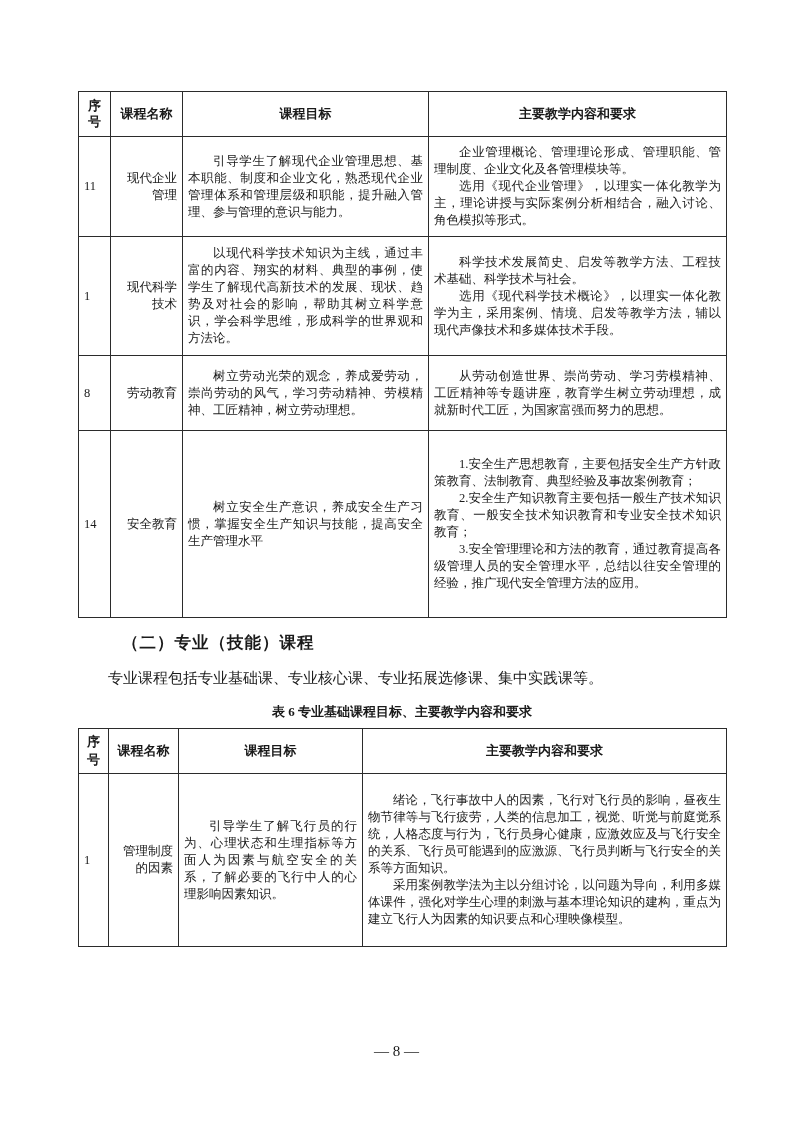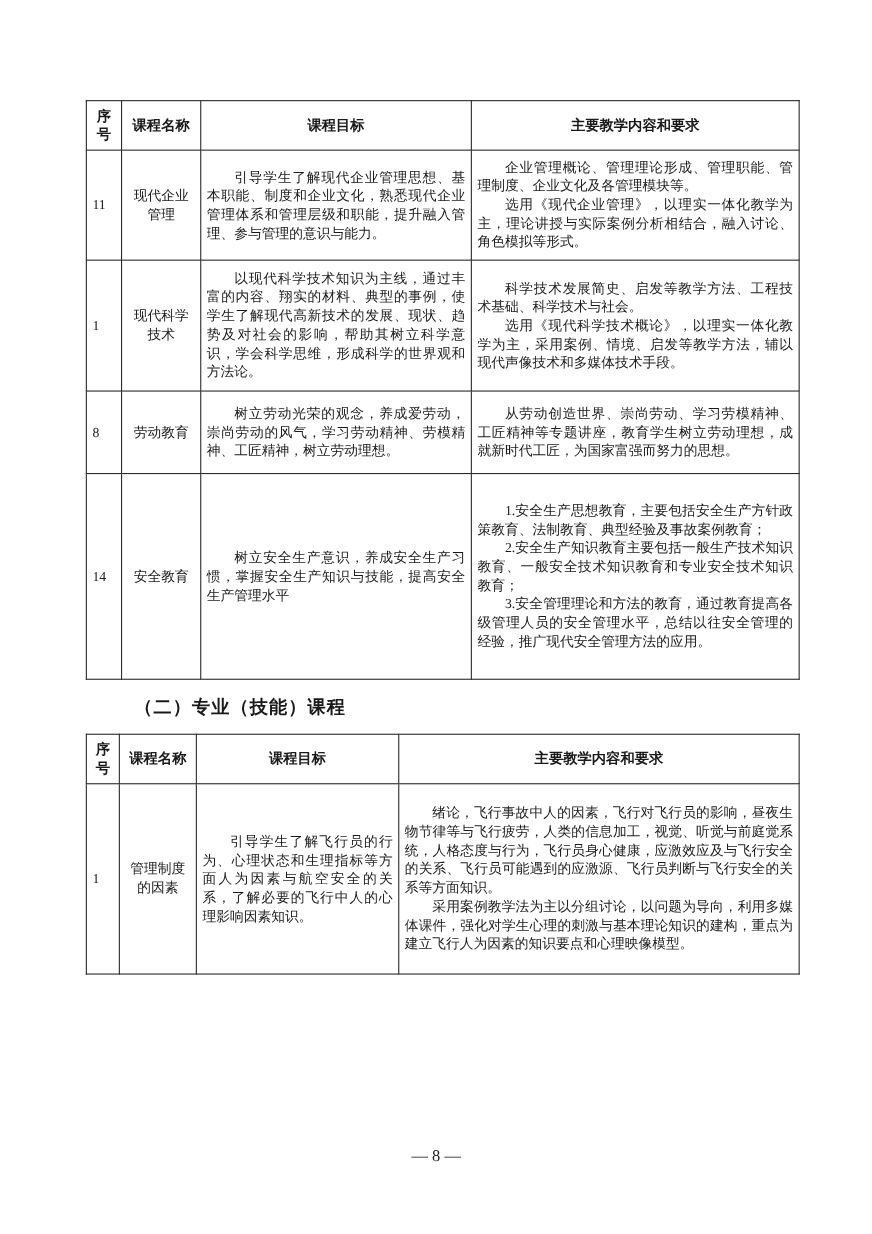--- a/index.html
+++ b/index.html
@@ -27,21 +27,21 @@
   }
   table.t th{
     font-weight:bold;
     text-align:center;
     font-size:13px;
     height:45px;
     padding:2px 2px;
   }
   th.wrap{white-space:pre-line;line-height:1.25;}
   td.c-no{text-align:left;font-family:"Liberation Serif",serif;}
-  td.c-name{text-align:center;white-space:pre-line;line-height:17px;}
+  td.c-name{text-align:right;white-space:pre-line;line-height:17px;}
   td.c-text{line-height:17px;text-align:justify;}
   td.c-text p{margin:0;text-indent:2em;}
   
   .t1 col.w1{width:32px;} .t1 col.w2{width:72px;} .t1 col.w3{width:246px;} .t1 col.w4{width:298px;}
   .t2 col.w1{width:30px;} .t2 col.w2{width:70px;} .t2 col.w3{width:184px;} .t2 col.w4{width:364px;}
 
   .section-heading{
     margin:14px 0 13px 44px;
     font-size:16.5px;
     font-weight:bold;
@@ -134,21 +134,23 @@
             <p>1.安全生产思想教育，主要包括安全生产方针政策教育、法制教育、典型经验及事故案例教育；</p>
             <p>2.安全生产知识教育主要包括一般生产技术知识教育、一般安全技术知识教育和专业安全技术知识教育；</p>
             <p>3.安全管理理论和方法的教育，通过教育提高各级管理人员的安全管理水平，总结以往安全管理的经验，推广现代安全管理方法的应用。</p>
           </td>
         </tr>
       </tbody>
   </table>
 
   <h3 class="section-heading">（二）专业（技能）课程</h3>
 
+  <p class="intro-paragraph">专业课程包括专业基础课、专业核心课、专业拓展选修课、集中实践课等。</p>
 
+  <div class="table-caption">表 6  专业基础课程目标、主要教学内容和要求</div>
 
   <table class="t t2">
     <colgroup>
         <col class="w1">
         <col class="w2">
         <col class="w3">
         <col class="w4">
       </colgroup>
     <thead>
       <tr>

